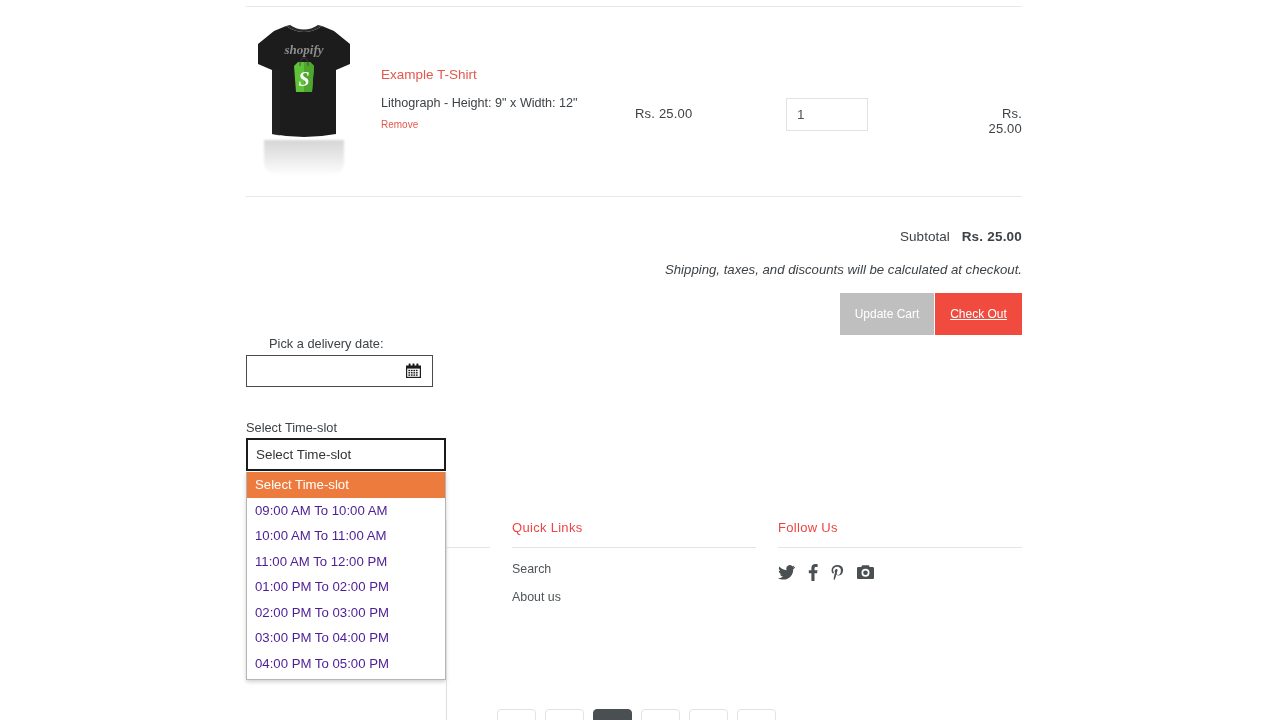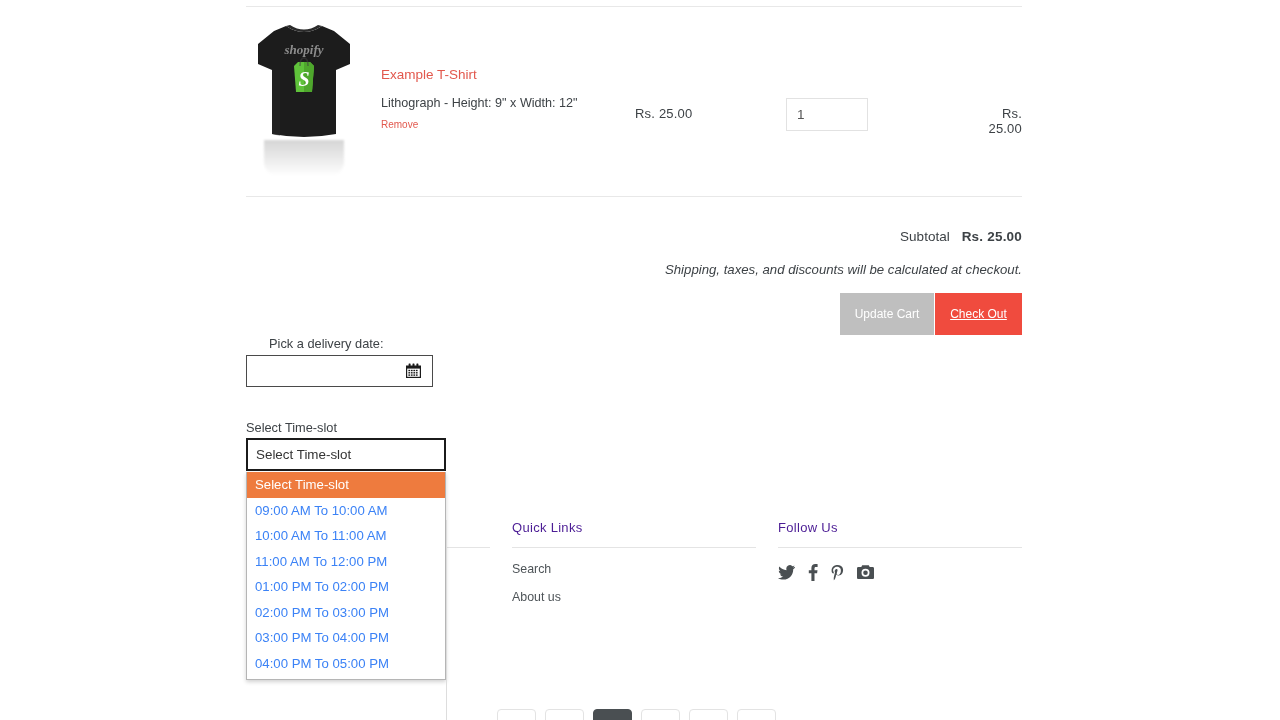--- a/index.html
+++ b/index.html
@@ -191,38 +191,38 @@
     border-top: 0;
     box-shadow: 0 2px 4px rgba(0,0,0,0.18);
     z-index: 40;
     padding-bottom: 3px;
   }
   .opt {
     height: 25.5px;
     line-height: 25.5px;
     padding-left: 8px;
     font-size: 13.2px;
-    color: #3b82f6;
+    color: #4c1d95;
     cursor: pointer;
     white-space: nowrap;
   }
   .opt.selected {
     background: #ee7b3e;
     color: #ffffff;
   }
 
   
   .footer { position: absolute; left: 0; top: 520px; width: 1280px; }
   .fcol { position: absolute; }
   .fcol-news { left: 246px; width: 244px; }
   .fcol-links { left: 512px; width: 244px; }
   .fcol-follow { left: 778px; width: 244px; }
   .fcol-title {
     font-size: 13px;
-    color: #4c1d95;
+    color: #ef4444;
     letter-spacing: .3px;
     padding-bottom: 12px;
   }
   .fcol-rule { height: 1px; background: #e4e4e4; width: 100%; }
   .flink {
     font-size: 12.4px;
     color: #4e5458;
     margin-top: 14px;
     cursor: pointer;
   }

